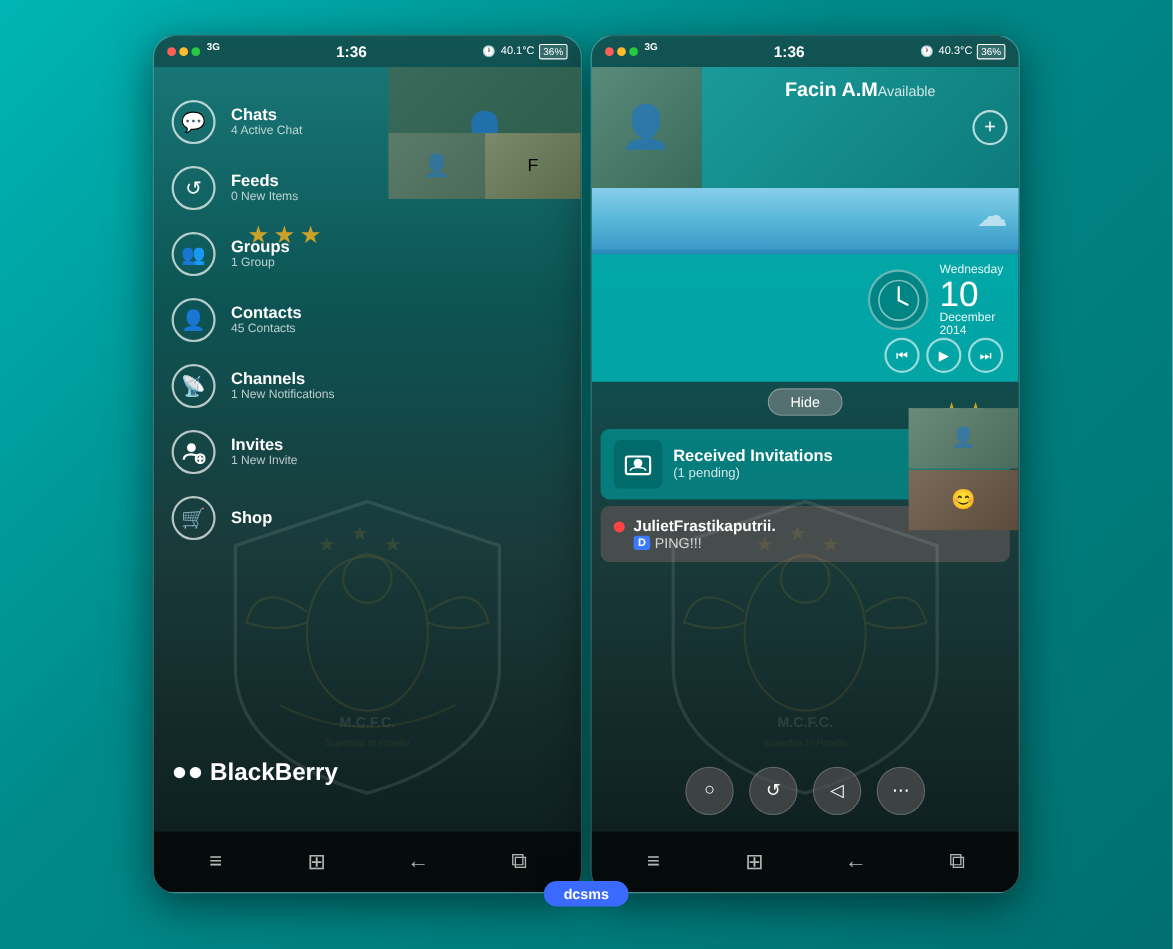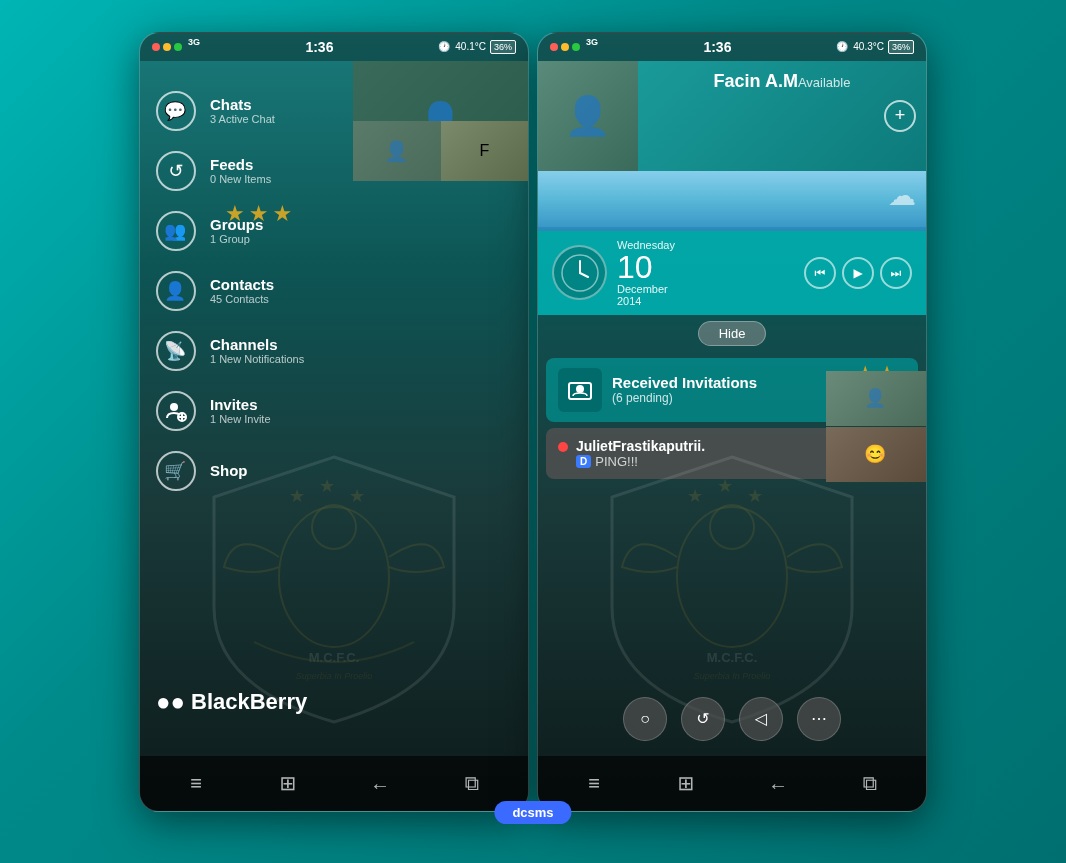--- a/index.html
+++ b/index.html
@@ -232,22 +232,23 @@
       align-items: flex-end;
       padding-bottom: 4px;
     }
 
     
     .date-time-widget {
       background: rgba(0,180,180,0.85);
       margin: 0;
       padding: 8px 14px;
       display: flex;
-      align-items: center;
+      align-items: flex-end;
       justify-content: space-between;
+      flex-direction: column;
     }
     .date-info {
       color: white;
     }
     .date-day {
       font-size: 11px;
       opacity: 0.9;
     }
     .date-number {
       font-size: 32px;
@@ -491,21 +492,21 @@
         <span>★</span>
         <span>★</span>
       </div>
 
       <div class="menu-list">
 
         <div class="menu-item">
           <div class="menu-icon-circle">💬</div>
           <div class="menu-text">
             <div class="menu-title">Chats</div>
-            <div class="menu-subtitle">3 Active Chat</div>
+            <div class="menu-subtitle">4 Active Chat</div>
           </div>
         </div>
 
         <div class="menu-item">
           <div class="menu-icon-circle">↺</div>
           <div class="menu-text">
             <div class="menu-title">Feeds</div>
             <div class="menu-subtitle">0 New Items</div>
           </div>
         </div>
@@ -665,21 +666,21 @@
         <div class="invitations-header">
           <div class="inv-icon">
             <svg width="28" height="28" viewBox="0 0 28 28" fill="white">
               <rect x="3" y="7" width="22" height="16" rx="2" fill="none" stroke="white" stroke-width="2"></rect>
               <circle cx="14" cy="13" r="4" fill="white"></circle>
               <path d="M7 20 Q7 17 14 17 Q21 17 21 20" stroke="white" stroke-width="1.5" fill="none"></path>
             </svg>
           </div>
           <div class="inv-text">
             <div class="inv-title">Received Invitations</div>
-            <div class="inv-subtitle">(6 pending)</div>
+            <div class="inv-subtitle">(1 pending)</div>
           </div>
         </div>
       </div>
 
       <div class="notification-item">
         <div class="notif-dot"></div>
         <div class="notif-content">
           <div class="notif-name">JulietFrastikaputrii.</div>
           <div class="notif-message">
             <span class="notif-d-badge">D</span>

